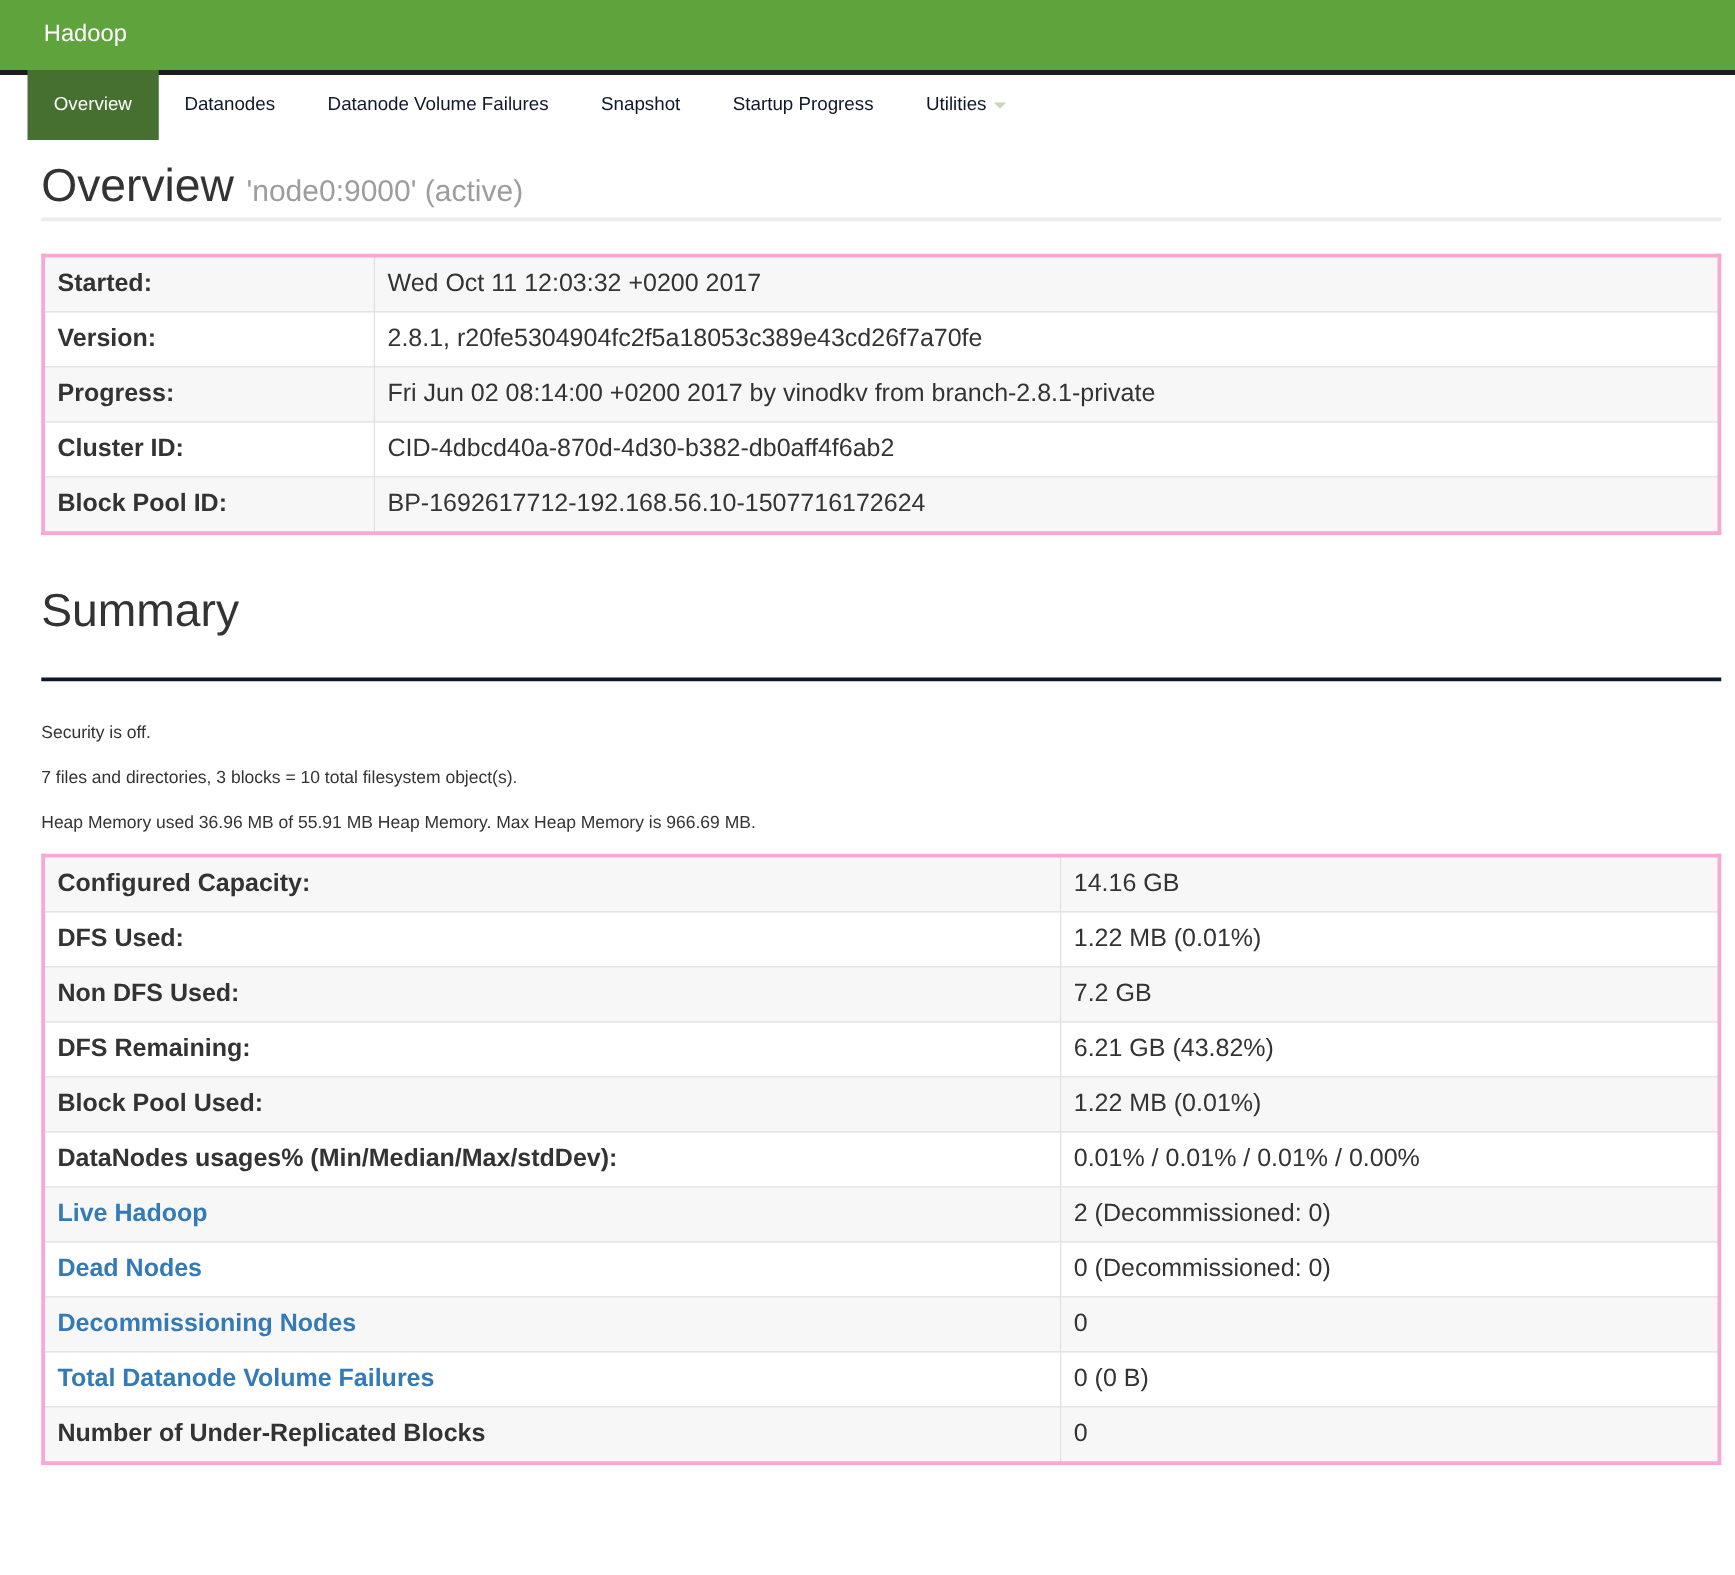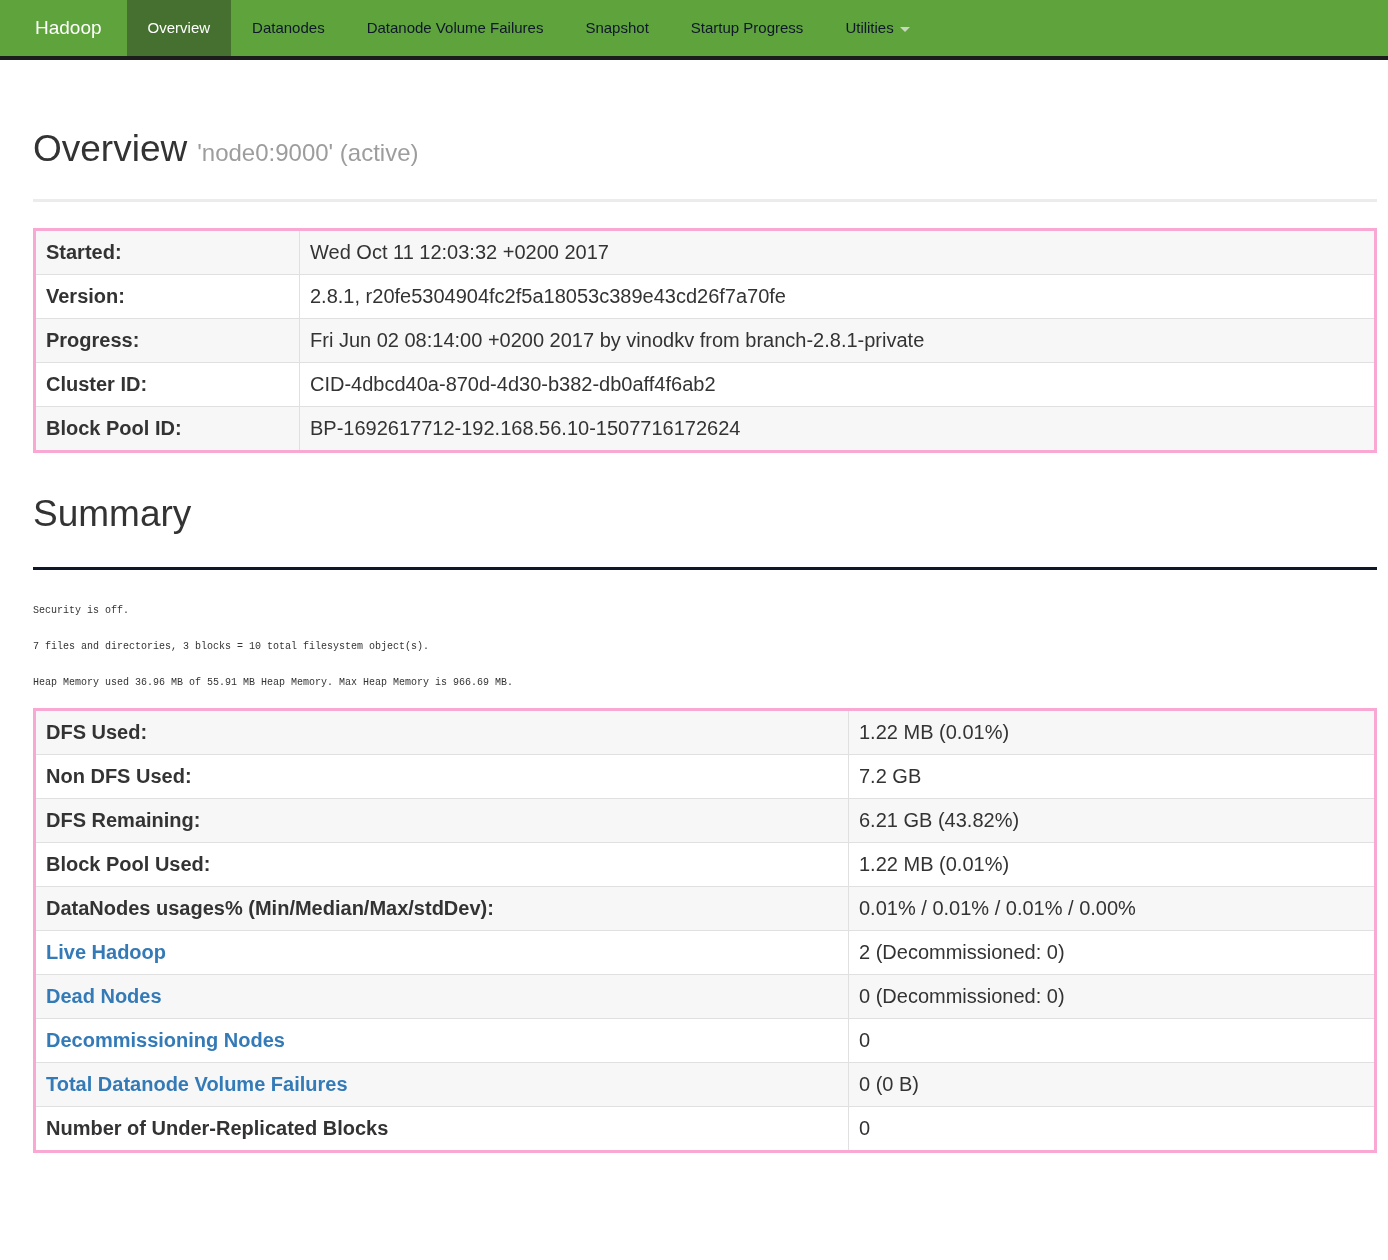--- a/index.html
+++ b/index.html
@@ -27,20 +27,21 @@
     position: absolute; top: 56px; left: 0; right: 0;
     height: 4px;
     background: var(--strip-black, #1c1c1c);
   }
   .navbar-inner {
     position: absolute; top: 0; left: 0; right: 0;
     height: 56px;
     display: flex;
     align-items: flex-start;
     padding-left: 16px;
+    flex-direction: column;
   }
   .brand {
     color: #fff;
     font-size: 19px;
     line-height: 56px;
     padding: 0 19px;
     text-decoration: none;
     cursor: pointer;
   }
   .nav-tabs { display: flex; align-items: stretch; margin-left: 6px; }
@@ -69,21 +70,20 @@
 
   
   .container {
     margin-left: 33px;
     width: 1344px;
   }
 
   
   .page-header {
     margin-top: 68px;
-    padding-bottom: 26px;
     border-bottom: 3px solid #ececec;
   }
   .page-header h1 {
     margin: 0;
     font-size: 37px;
     font-weight: normal;
     line-height: 41px;
     color: #333;
   }
   .page-header h1 .subtitle {
@@ -124,23 +124,22 @@
   table.hd-table th { font-weight: bold; color: #333; }
   table.hd-table tr:nth-child(odd) { background: #f7f7f7; }
   table.hd-table tr:nth-child(even) { background: #fff; }
 
   table.info-table { margin-top: 26px; }
   table.info-table th { width: 265px; }
 
   .paragraphs { margin-top: 30px; }
   .paragraphs p {
     margin: 0 0 15px 0;
-    font-size: 10px;
+    font-size: 14px;
     line-height: 21px;
-    font-family: Liberation Mono, monospace;
   }
 
   table.summary-table { margin-top: 10px; }
   table.summary-table th { width: 814px; }
 
   a.row-link {
     color: var(--link-blue, #337ab7);
     font-weight: bold;
     text-decoration: none;
     cursor: pointer;
@@ -204,20 +203,24 @@
 
   <div class="paragraphs" id="summary-paragraphs">
       <p>Security is off.</p>
       <p>7 files and directories, 3 blocks = 10 total filesystem object(s).</p>
       <p>Heap Memory used 36.96 MB of 55.91 MB Heap Memory. Max Heap Memory is 966.69 MB.</p>
     </div>
 
   <table class="hd-table summary-table">
     <tbody id="summary-table-body">
         <tr>
+          <th>Configured Capacity:</th>
+          <td>14.16 GB</td>
+        </tr>
+        <tr>
           <th>DFS Used:</th>
           <td>1.22 MB (0.01%)</td>
         </tr>
         <tr>
           <th>Non DFS Used:</th>
           <td>7.2 GB</td>
         </tr>
         <tr>
           <th>DFS Remaining:</th>
           <td>6.21 GB (43.82%)</td>

